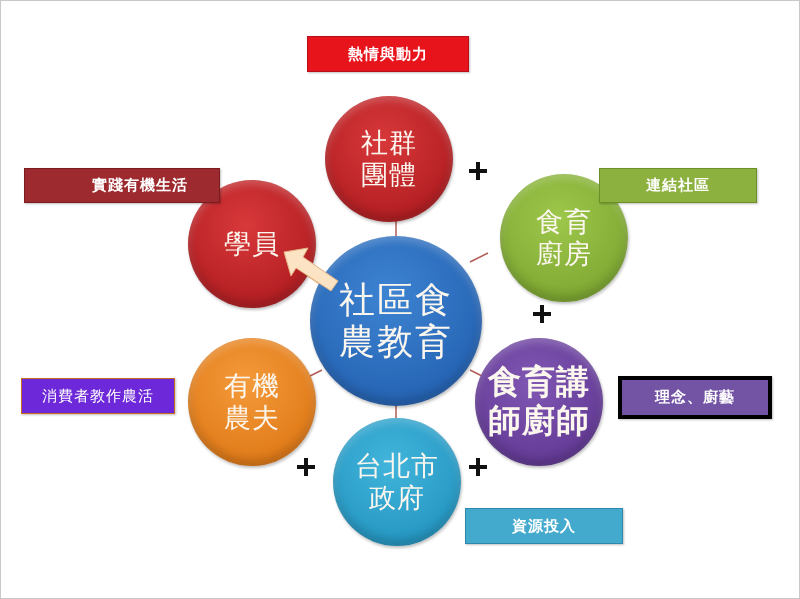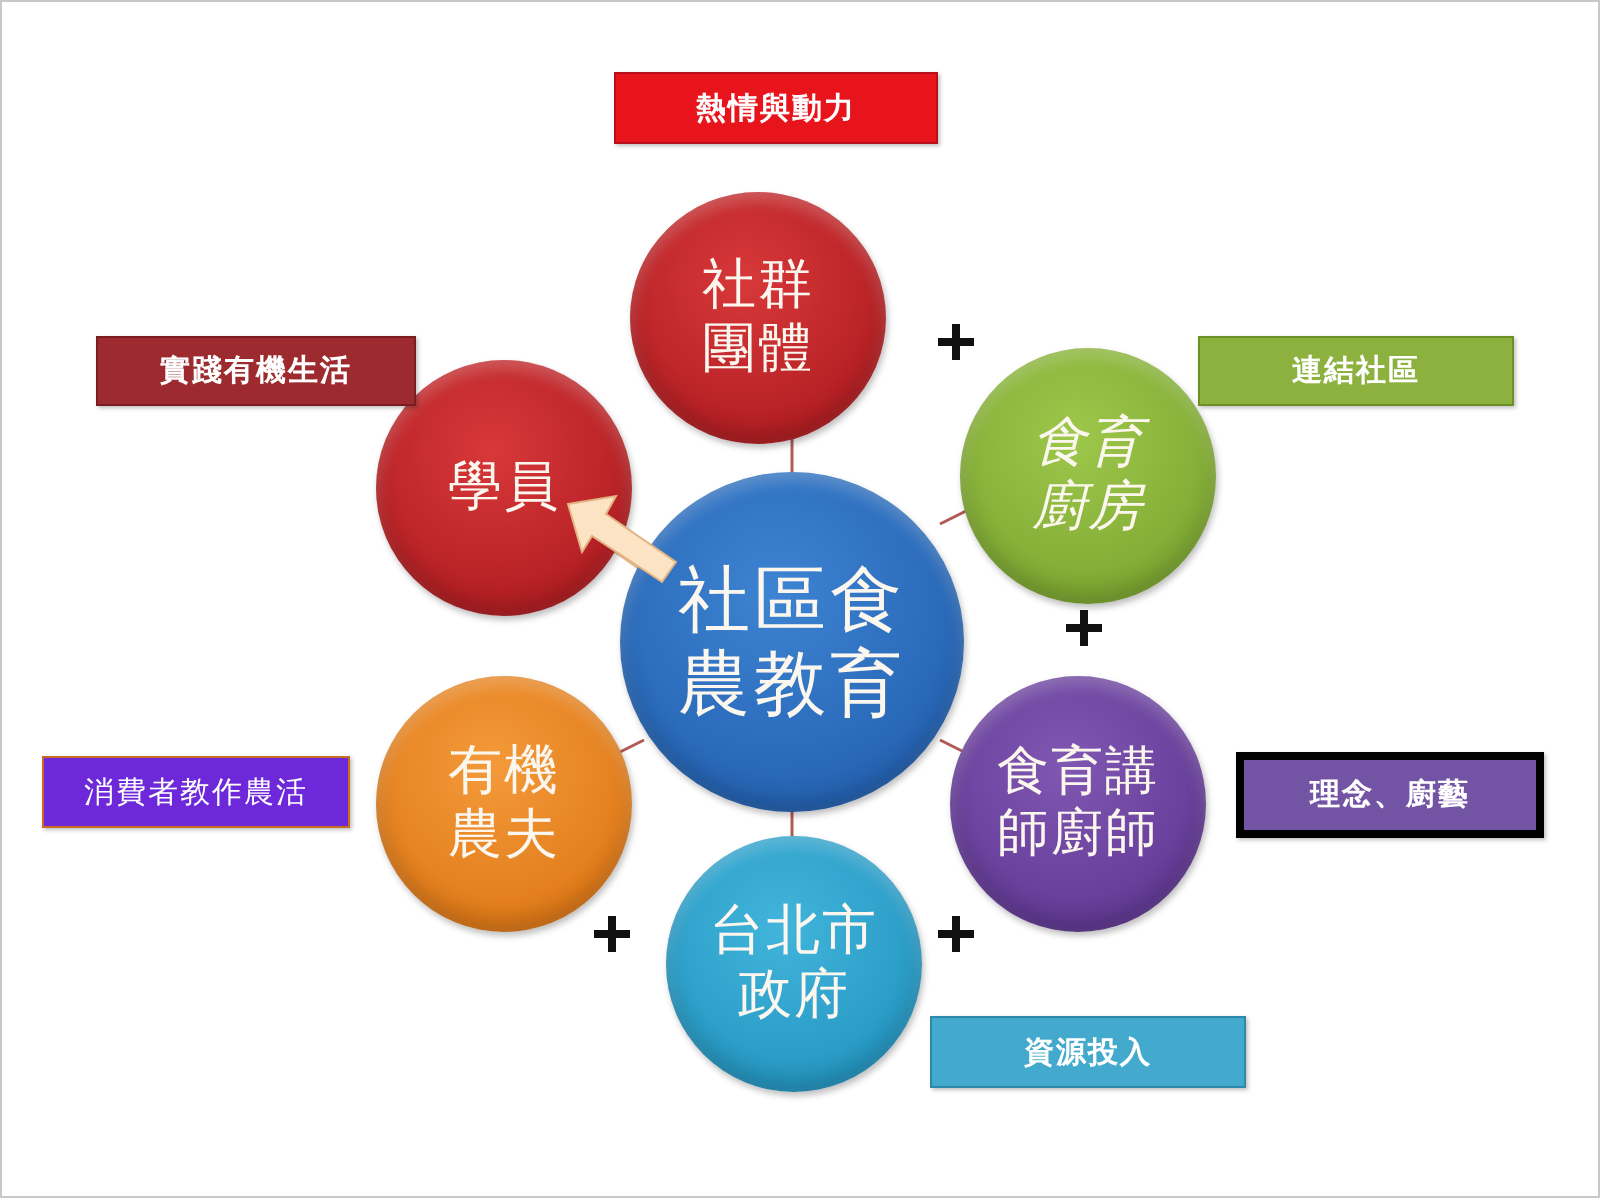--- a/index.html
+++ b/index.html
@@ -33,32 +33,32 @@
   <line x1="470" y1="262" x2="488" y2="253" stroke="#b05c55" stroke-width="1.5"></line>
   <line x1="470" y1="370" x2="488" y2="379" stroke="#b05c55" stroke-width="1.5"></line>
   <line x1="396" y1="398" x2="396" y2="422" stroke="#b05c55" stroke-width="1.5"></line>
   <line x1="322" y1="370" x2="304" y2="379" stroke="#b05c55" stroke-width="1.5"></line>
 
   <g>
     <polygon points="286,252 310,250 304,258 338,282 330,292 296,268 292,276" fill="#fbe3c4" stroke="#e6b98a" stroke-width="1"></polygon>
   </g>
 </svg>
 
-<div class="node outer" style="left:315px; top:96px; width:128px; height:126px; background: radial-gradient(circle at 45% 35%, #d8383a, #b21e22 75%);">
+<div class="node outer" style="left:325px; top:96px; width:128px; height:126px; background: radial-gradient(circle at 45% 35%, #d8383a, #b21e22 75%);">
   <span>社群
 團體</span>
 </div>
 
-<div class="node outer" style="left:480px; top:174px; width:128px; height:128px; background: radial-gradient(circle at 45% 35%, #9ec84b, #7ea832 75%); font-style: italic;">
+<div class="node outer" style="left:500px; top:174px; width:128px; height:128px; background: radial-gradient(circle at 45% 35%, #9ec84b, #7ea832 75%);">
   <span>食育
 廚房</span>
 </div>
 
 <div class="node outer" style="left:475px; top:338px; width:128px; height:128px; background: radial-gradient(circle at 45% 35%, #8057b2, #633a95 75%);">
-  <span style="font-size:26px;">食育講
+  <span style="font-size:33px;font-weight:bold;">食育講
 師廚師</span>
 </div>
 
 <div class="node outer" style="left:333px; top:418px; width:128px; height:128px; background: radial-gradient(circle at 45% 35%, #42b5dc, #2597c2 75%);">
   <span>台北市
 政府</span>
 </div>
 
 <div class="node outer" style="left:188px; top:338px; width:128px; height:128px; background: radial-gradient(circle at 45% 35%, #f49a3a, #e07a18 75%);">
   <span>有機
@@ -91,20 +91,20 @@
 </div>
 
 <div class="callout" style="left:465px; top:508px; width:156px; height:34px; background:#43a9cd; border:1px solid #2d88aa;">
   <span>資源投入</span>
 </div>
 
 <div class="callout" style="left:21px; top:378px; width:152px; height:34px; background:#6d28d9; border:1px solid #c86c20;">
   <span style="font-weight:normal;">消費者教作農活</span>
 </div>
 
-<div class="callout" style="left:48px; top:168px; width:158px; height:33px; background:#9c2a2e; border:1px solid #7a1c20;">
+<div class="callout" style="left:24px; top:168px; width:158px; height:33px; background:#9c2a2e; border:1px solid #7a1c20;padding-left:36px;">
   <span>實踐有機生活</span>
 </div>
 
 <div class="plus" style="left:467px; top:160px;"></div>
 <div class="plus" style="left:531px; top:303px;"></div>
 <div class="plus" style="left:295px; top:456px;"></div>
 <div class="plus" style="left:467px; top:456px;"></div>
 
 </body></html>

